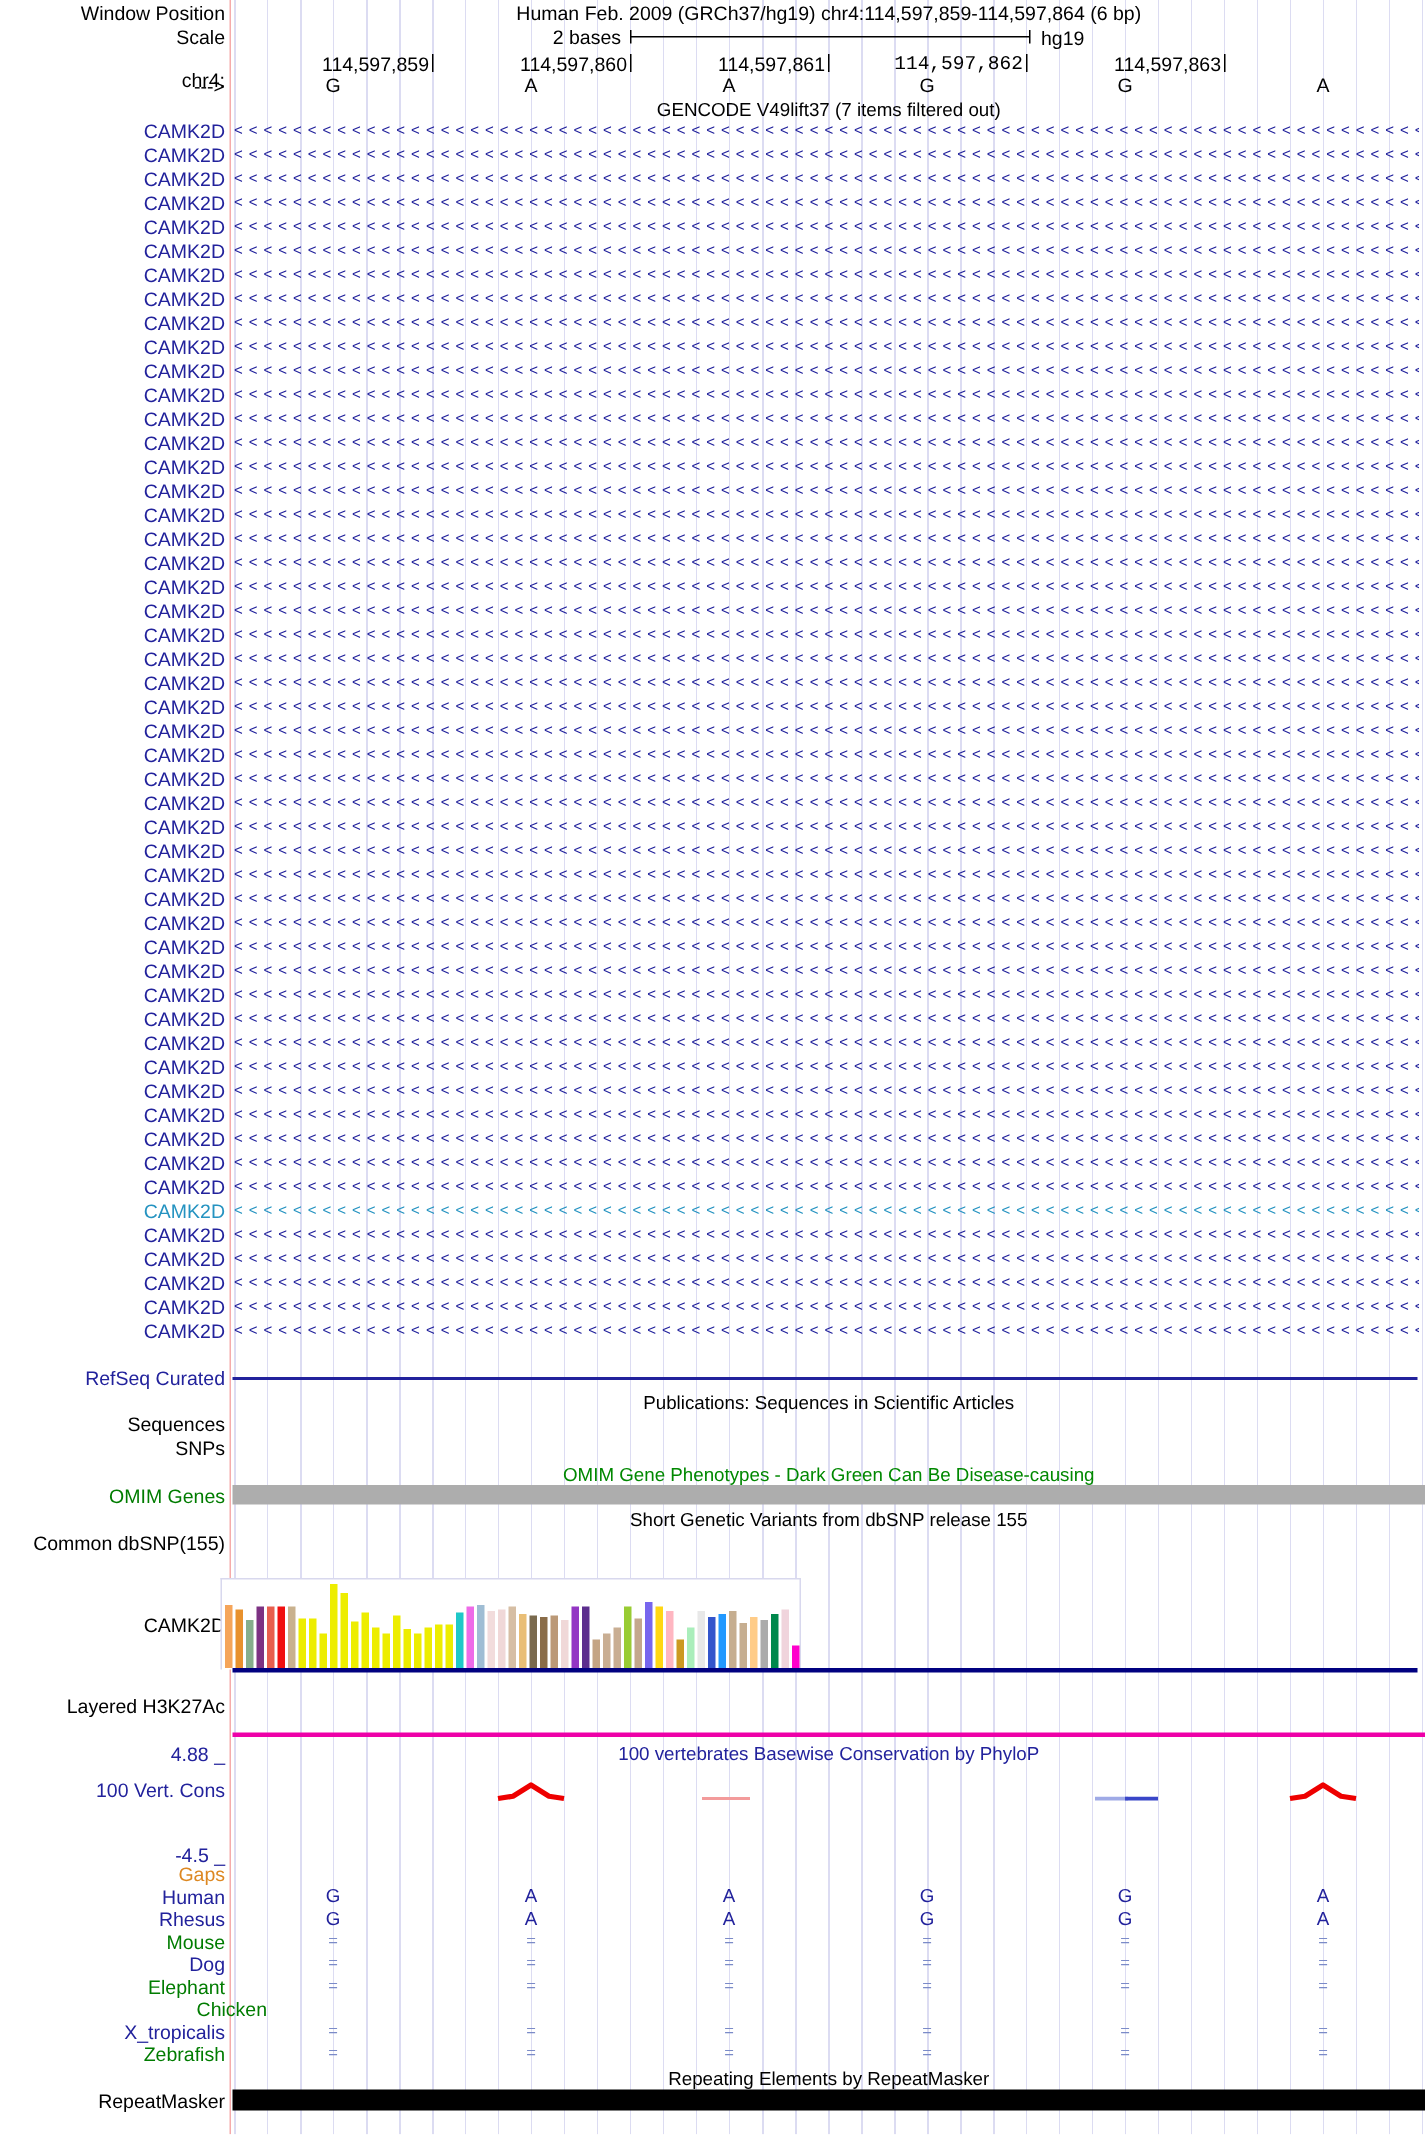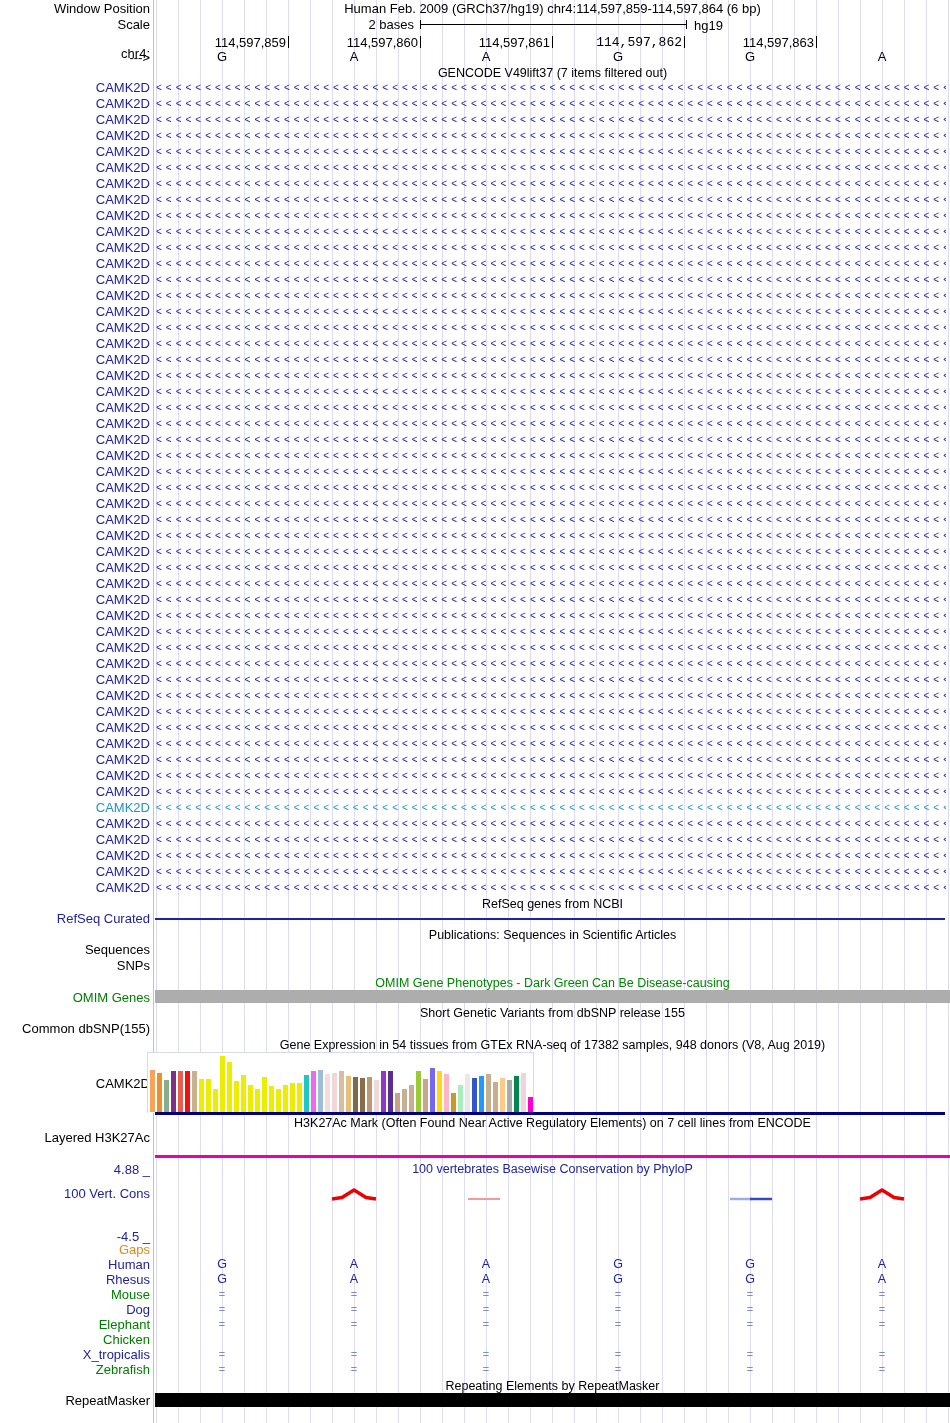--- a/index.html
+++ b/index.html
@@ -165,36 +165,34 @@
       <div class="leftlab" style="top: 832px; line-height: 16px; color: rgb(34, 34, 156);">CAMK2D</div>
       <div class="generow" style="top: 832px; color: rgb(34, 34, 156);">&lt;&lt;&lt;&lt;&lt;&lt;&lt;&lt;&lt;&lt;&lt;&lt;&lt;&lt;&lt;&lt;&lt;&lt;&lt;&lt;&lt;&lt;&lt;&lt;&lt;&lt;&lt;&lt;&lt;&lt;&lt;&lt;&lt;&lt;&lt;&lt;&lt;&lt;&lt;&lt;&lt;&lt;&lt;&lt;&lt;&lt;&lt;&lt;&lt;&lt;&lt;&lt;&lt;&lt;&lt;&lt;&lt;&lt;&lt;&lt;&lt;&lt;&lt;&lt;&lt;&lt;&lt;&lt;&lt;&lt;&lt;&lt;&lt;&lt;&lt;&lt;&lt;&lt;&lt;&lt;&lt;&lt;&lt;&lt;&lt;&lt;&lt;&lt;</div>
       <div class="leftlab" style="top: 848px; line-height: 16px; color: rgb(34, 34, 156);">CAMK2D</div>
       <div class="generow" style="top: 848px; color: rgb(34, 34, 156);">&lt;&lt;&lt;&lt;&lt;&lt;&lt;&lt;&lt;&lt;&lt;&lt;&lt;&lt;&lt;&lt;&lt;&lt;&lt;&lt;&lt;&lt;&lt;&lt;&lt;&lt;&lt;&lt;&lt;&lt;&lt;&lt;&lt;&lt;&lt;&lt;&lt;&lt;&lt;&lt;&lt;&lt;&lt;&lt;&lt;&lt;&lt;&lt;&lt;&lt;&lt;&lt;&lt;&lt;&lt;&lt;&lt;&lt;&lt;&lt;&lt;&lt;&lt;&lt;&lt;&lt;&lt;&lt;&lt;&lt;&lt;&lt;&lt;&lt;&lt;&lt;&lt;&lt;&lt;&lt;&lt;&lt;&lt;&lt;&lt;&lt;&lt;&lt;</div>
       <div class="leftlab" style="top: 864px; line-height: 16px; color: rgb(34, 34, 156);">CAMK2D</div>
       <div class="generow" style="top: 864px; color: rgb(34, 34, 156);">&lt;&lt;&lt;&lt;&lt;&lt;&lt;&lt;&lt;&lt;&lt;&lt;&lt;&lt;&lt;&lt;&lt;&lt;&lt;&lt;&lt;&lt;&lt;&lt;&lt;&lt;&lt;&lt;&lt;&lt;&lt;&lt;&lt;&lt;&lt;&lt;&lt;&lt;&lt;&lt;&lt;&lt;&lt;&lt;&lt;&lt;&lt;&lt;&lt;&lt;&lt;&lt;&lt;&lt;&lt;&lt;&lt;&lt;&lt;&lt;&lt;&lt;&lt;&lt;&lt;&lt;&lt;&lt;&lt;&lt;&lt;&lt;&lt;&lt;&lt;&lt;&lt;&lt;&lt;&lt;&lt;&lt;&lt;&lt;&lt;&lt;&lt;&lt;</div>
       <div class="leftlab" style="top: 880px; line-height: 16px; color: rgb(34, 34, 156);">CAMK2D</div>
       <div class="generow" style="top: 880px; color: rgb(34, 34, 156);">&lt;&lt;&lt;&lt;&lt;&lt;&lt;&lt;&lt;&lt;&lt;&lt;&lt;&lt;&lt;&lt;&lt;&lt;&lt;&lt;&lt;&lt;&lt;&lt;&lt;&lt;&lt;&lt;&lt;&lt;&lt;&lt;&lt;&lt;&lt;&lt;&lt;&lt;&lt;&lt;&lt;&lt;&lt;&lt;&lt;&lt;&lt;&lt;&lt;&lt;&lt;&lt;&lt;&lt;&lt;&lt;&lt;&lt;&lt;&lt;&lt;&lt;&lt;&lt;&lt;&lt;&lt;&lt;&lt;&lt;&lt;&lt;&lt;&lt;&lt;&lt;&lt;&lt;&lt;&lt;&lt;&lt;&lt;&lt;&lt;&lt;&lt;&lt;</div>
     </div>
 
-  <div class="ctitle" style="top:897px">RefSeq genes from NCBI</div>
   <div class="leftlab navy" style="top:911px">RefSeq Curated</div>
   <div class="hline" style="left:155px;top:918px;width:790px;height:2px;background:#22229C"></div>
 
   <div class="ctitle" style="top:928px">Publications: Sequences in Scientific Articles</div>
   <div class="leftlab" style="top:942px">Sequences</div>
   <div class="leftlab" style="top:958px">SNPs</div>
 
   <div class="ctitle" style="top:976px;color:#008800">OMIM Gene Phenotypes - Dark Green Can Be Disease-causing</div>
   <div class="leftlab green" style="top:990px">OMIM Genes</div>
   <div class="hline" style="left:155px;top:990px;width:795px;height:13px;background:#ADADAD"></div>
 
   <div class="ctitle" style="top:1006px">Short Genetic Variants from dbSNP release 155</div>
   <div class="leftlab" style="top:1021px">Common dbSNP(155)</div>
 
-  <div class="ctitle" style="top:1038px">Gene Expression in 54 tissues from GTEx RNA-seq of 17382 samples, 948 donors (V8, Aug 2019)</div>
   <div class="leftlab" style="top:1076px">CAMK2D</div>
   <div class="gtexbox">
     <div class="gtexbars" id="gtexbars">
         <div class="gtexbar" style="height: 42px; background: rgb(245, 165, 90);"></div>
         <div class="gtexbar" style="height: 39px; background: rgb(232, 145, 45);"></div>
         <div class="gtexbar" style="height: 32px; background: rgb(134, 174, 140);"></div>
         <div class="gtexbar" style="height: 41px; background: rgb(125, 50, 131);"></div>
         <div class="gtexbar" style="height: 41px; background: rgb(232, 95, 78);"></div>
         <div class="gtexbar" style="height: 41px; background: rgb(240, 16, 16);"></div>
         <div class="gtexbar" style="height: 41px; background: rgb(201, 177, 142);"></div>
@@ -243,21 +241,20 @@
         <div class="gtexbar" style="height: 30px; background: rgb(198, 174, 144);"></div>
         <div class="gtexbar" style="height: 34px; background: rgb(255, 204, 136);"></div>
         <div class="gtexbar" style="height: 32px; background: rgb(171, 171, 171);"></div>
         <div class="gtexbar" style="height: 36px; background: rgb(0, 136, 76);"></div>
         <div class="gtexbar" style="height: 39px; background: rgb(240, 212, 220);"></div>
         <div class="gtexbar" style="height: 15px; background: rgb(255, 0, 204);"></div>
       </div>
   </div>
   <div class="hline" style="left:155px;top:1112px;width:790px;height:3px;background:#000080"></div>
 
-  <div class="ctitle" style="top:1116px">H3K27Ac Mark (Often Found Near Active Regulatory Elements) on 7 cell lines from ENCODE</div>
   <div class="leftlab" style="top:1130px">Layered H3K27Ac</div>
   <div class="hline" style="left:155px;top:1155px;width:795px;height:3px;background:#EE00A8"></div>
 
   <div class="leftlab navy" style="top:1162px">4.88 _</div>
   <div class="ctitle navy" style="top:1162px">100 vertebrates Basewise Conservation by PhyloP</div>
   <div class="leftlab navy" style="top:1186px">100 Vert. Cons</div>
   <svg id="conssvg" width="795" height="26" style="position:absolute;left:155px;top:1186px">
       <polyline points="177,13 187,11.5 199,4 211,11.5 221,13" fill="none" stroke="#EE0000" stroke-width="3.5" stroke-linejoin="round"></polyline>
       <line x1="313" y1="13" x2="345" y2="13" stroke="#F39B9B" stroke-width="2"></line>
       <line x1="575" y1="13" x2="597" y2="13" stroke="#9FAAE6" stroke-width="2.5"></line>
@@ -296,21 +293,21 @@
       <div class="mzcell mzeq" style="left: 618px; top: 1302px;">=</div>
       <div class="mzcell mzeq" style="left: 750px; top: 1302px;">=</div>
       <div class="mzcell mzeq" style="left: 882px; top: 1302px;">=</div>
       <div class="mzrow-label" style="top: 1317px; color: rgb(0, 124, 0);">Elephant</div>
       <div class="mzcell mzeq" style="left: 222px; top: 1317px;">=</div>
       <div class="mzcell mzeq" style="left: 354px; top: 1317px;">=</div>
       <div class="mzcell mzeq" style="left: 486px; top: 1317px;">=</div>
       <div class="mzcell mzeq" style="left: 618px; top: 1317px;">=</div>
       <div class="mzcell mzeq" style="left: 750px; top: 1317px;">=</div>
       <div class="mzcell mzeq" style="left: 882px; top: 1317px;">=</div>
-      <div class="mzrow-label" style="top: 1332px; color: rgb(0, 124, 0);">Chicken</div>
+      <div class="mzrow-label" style="top: 1332px; color: rgb(0, 124, 0); margin-left: 28px;">Chicken</div>
       <div class="mzrow-label" style="top: 1347px; color: rgb(34, 34, 156);">X_tropicalis</div>
       <div class="mzcell mzeq" style="left: 222px; top: 1347px;">=</div>
       <div class="mzcell mzeq" style="left: 354px; top: 1347px;">=</div>
       <div class="mzcell mzeq" style="left: 486px; top: 1347px;">=</div>
       <div class="mzcell mzeq" style="left: 618px; top: 1347px;">=</div>
       <div class="mzcell mzeq" style="left: 750px; top: 1347px;">=</div>
       <div class="mzcell mzeq" style="left: 882px; top: 1347px;">=</div>
       <div class="mzrow-label" style="top: 1362px; color: rgb(0, 124, 0);">Zebrafish</div>
       <div class="mzcell mzeq" style="left: 222px; top: 1362px;">=</div>
       <div class="mzcell mzeq" style="left: 354px; top: 1362px;">=</div>

